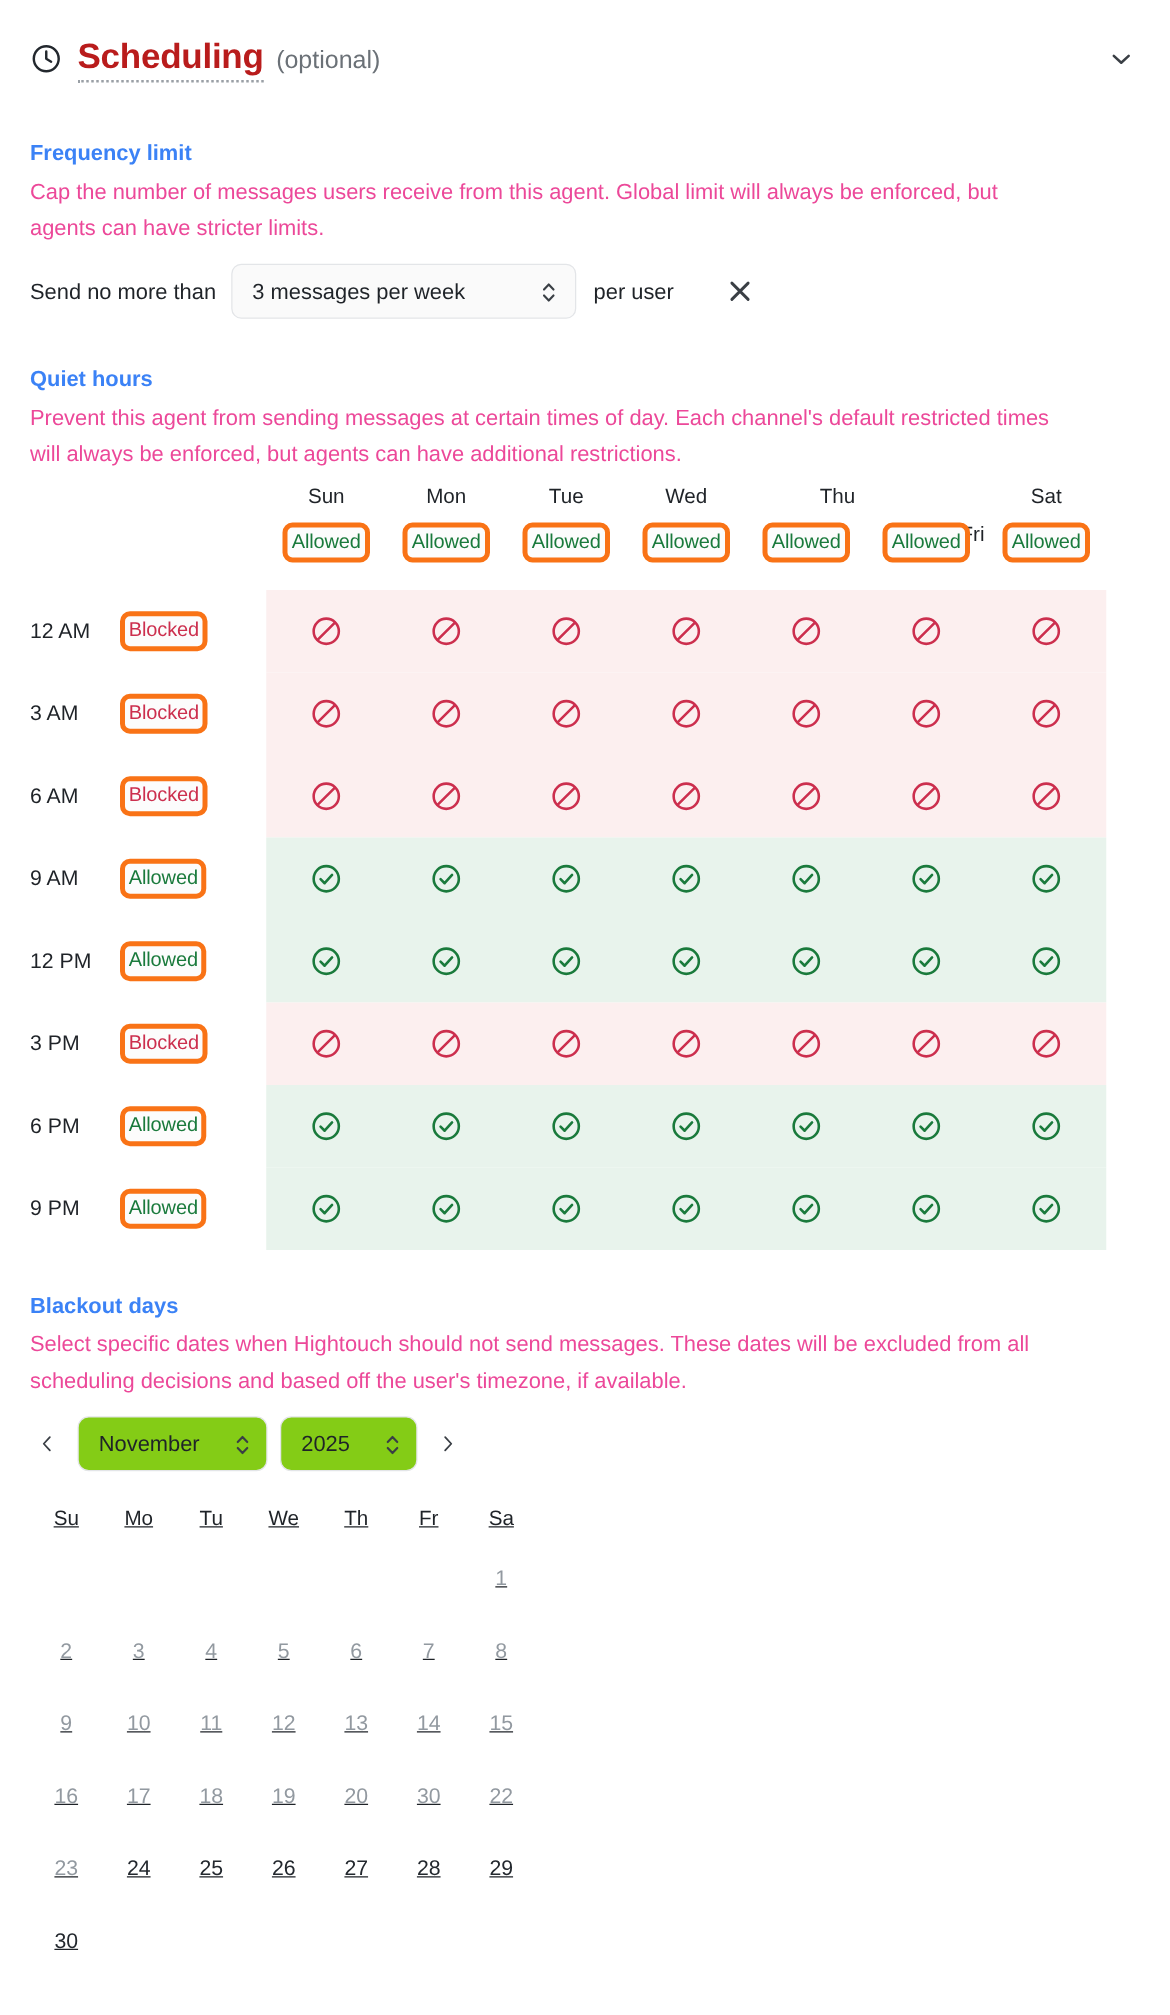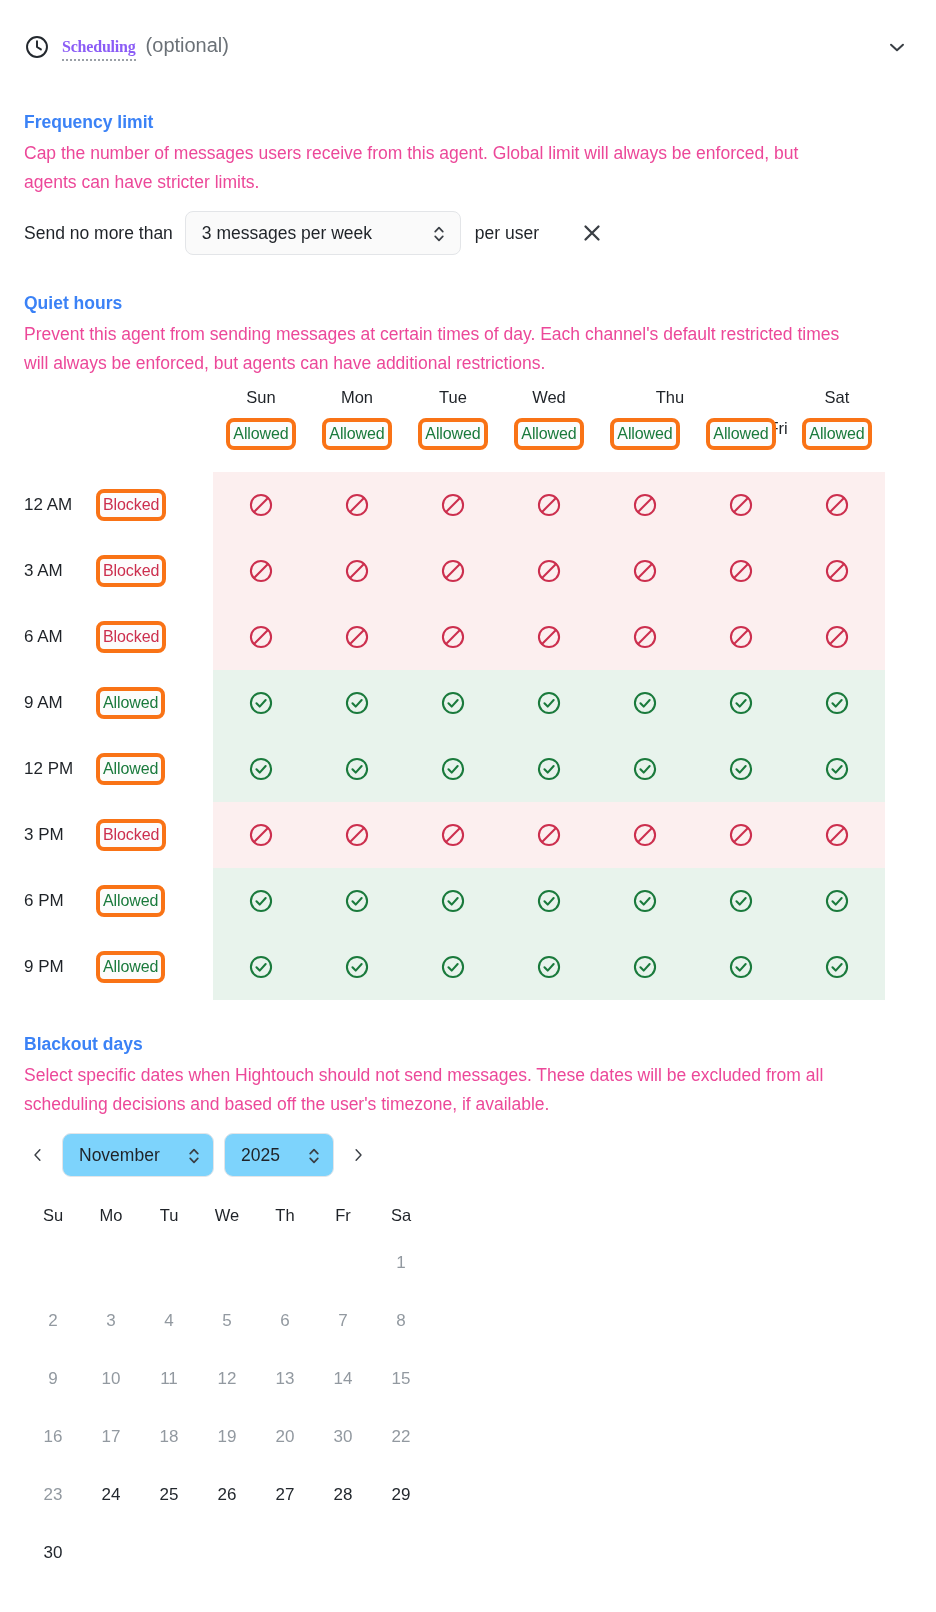--- a/index.html
+++ b/index.html
@@ -15,22 +15,22 @@
 
   
   .sec-header {
     position: absolute; left: 24px; top: 26px; right: 24px;
     height: 42px;
     display: flex; align-items: center;
   }
   .clock-icon { width: 26px; height: 26px; flex: 0 0 26px; margin-right: 12px; }
   .title-wrap { display: flex; align-items: baseline; gap: 10px; }
   .sec-title {
-    font-size: 16px; font-weight: bold; color: #8b5cf6; letter-spacing: -0.2px;
-    border-bottom: 2px dotted #9aa0a6; padding-bottom: 3px; font-family: Liberation Serif, serif;
+    font-size: 28px; font-weight: bold; color: #b91c1c; letter-spacing: -0.2px;
+    border-bottom: 2px dotted #9aa0a6; padding-bottom: 3px;
   }
   .sec-optional { font-size: 20px; color: #6b7177; font-weight: normal; }
   .collapse-btn {
     position: absolute; right: 0; top: 6px;
     width: 30px; height: 30px; display: flex; align-items: center; justify-content: center;
     cursor: pointer;
   }
 
   
   .blk-title { font-size: 17.5px; font-weight: bold; color: #3b82f6; }
@@ -112,27 +112,27 @@
     position: absolute; left: 24px; top: 1131px;
     display: flex; align-items: center; gap: 10px; height: 48px;
   }
   .nav-arrow {
     width: 28px; height: 28px; display: flex; align-items: center; justify-content: center;
     font-size: 20px; color: #3a3f45; cursor: pointer;
   }
   .cal-select {
     display: flex; align-items: center; justify-content: space-between;
     height: 44px; padding: 0 12px 0 16px;
-    background: #7dd3fc; border: 1px solid #e3e5e8; border-radius: 9px;
+    background: #84cc16; border: 1px solid #e3e5e8; border-radius: 9px;
     font-size: 17.5px; color: #1f2328; cursor: pointer;
   }
   .cal-select.month { width: 152px; }
   .cal-select.year  { width: 110px; }
 
-  .cal-grid { position: absolute; left: 24px; top: 1196px; width: 400px; }
+  .cal-grid { position: absolute; left: 24px; top: 1196px; width: 400px; text-decoration: underline; }
   .cal-head-row, .cal-week {
     display: grid; grid-template-columns: repeat(7, 58px);
   }
   .cal-head-cell {
     height: 38px; display: flex; align-items: center; justify-content: center;
     font-size: 16.5px; color: #1f2328; font-weight: normal;
   }
   .cal-cell {
     height: 58px; display: flex; align-items: center; justify-content: center;
     font-size: 17px; cursor: pointer;

